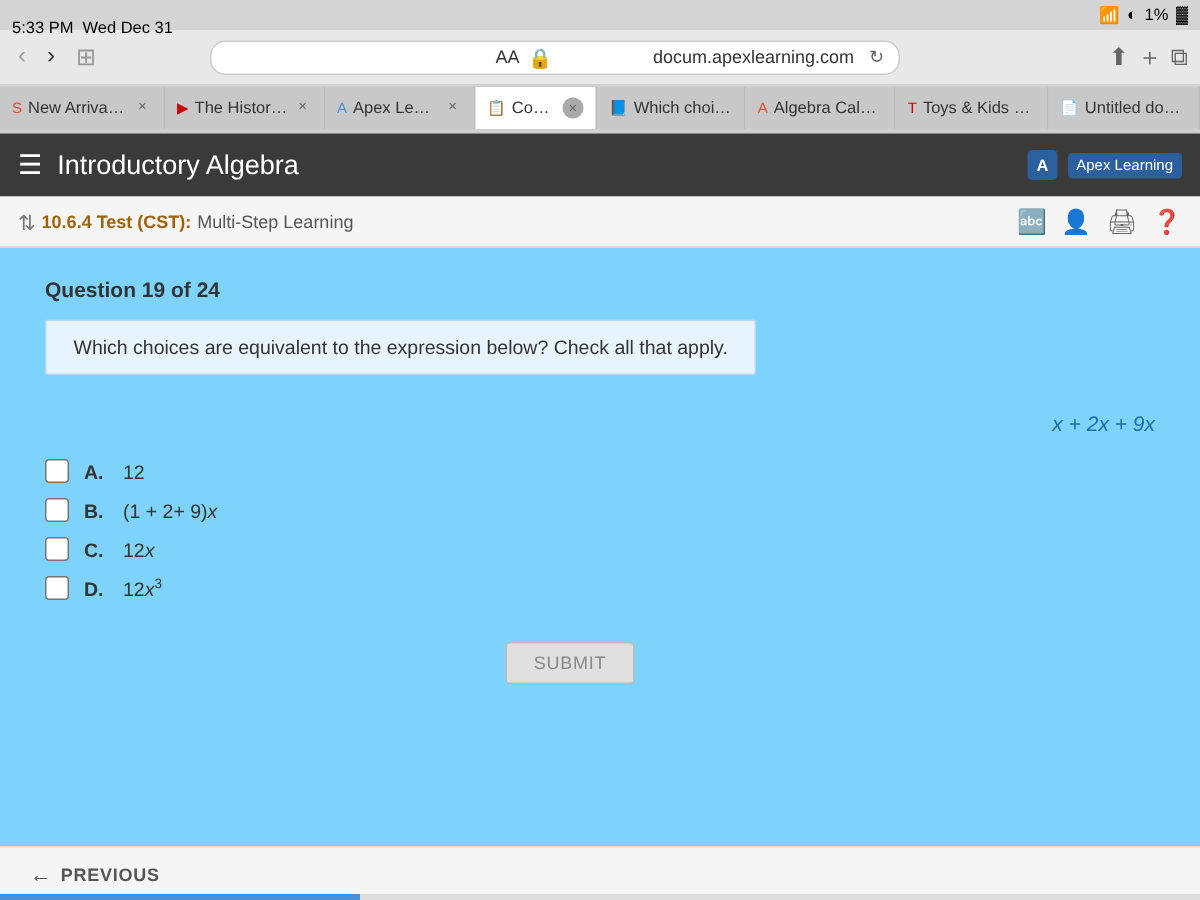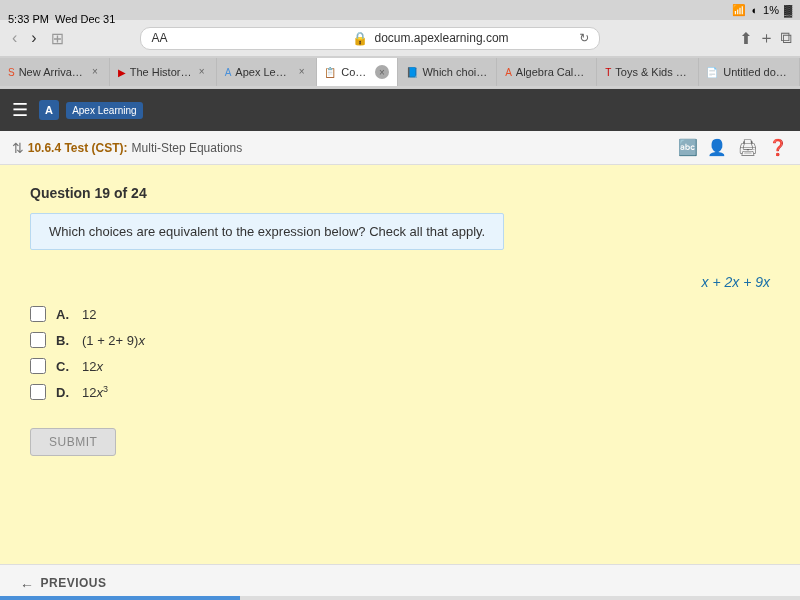--- a/index.html
+++ b/index.html
@@ -48,21 +48,21 @@
       display: flex;
       align-items: center;
       background: #fff;
       border: 1px solid #ccc;
       border-radius: 10px;
       padding: 3px 10px;
       gap: 6px;
       max-width: 460px;
       margin: 0 auto;
     }
-    .url-text { font-size: 12px; color: #333; flex: 1; text-align: left; }
+    .url-text { font-size: 12px; color: #333; flex: 1; text-align: right; }
     .reload-icon { font-size: 12px; color: #666; margin-left: 4px; }
     .nav-right-btns { display: flex; align-items: center; gap: 6px; margin-left: auto; }
     .nav-right-btns button { background: none; border: none; font-size: 16px; color: #666; cursor: pointer; }
 
     
     .tabs-bar {
       display: flex;
       align-items: center;
       height: 32px;
       background: #d0d0d0;
@@ -118,21 +118,21 @@
     }
     .breadcrumb-area { display: flex; align-items: center; gap: 4px; font-size: 12px; color: #555; }
     .breadcrumb-arrows { font-size: 14px; color: #777; }
     .breadcrumb-section { font-weight: 600; color: #a16207; }
     .breadcrumb-title { color: #555; }
     .sub-header-icons { display: flex; align-items: center; gap: 10px; }
     .sub-icon { font-size: 16px; color: #666; cursor: pointer; }
 
     
     .main-content {
-      background: #fef9c3;
+      background: #7dd3fc;
       padding: 20px 30px;
       min-height: 400px;
     }
     .question-header { font-size: 14px; font-weight: 600; color: #333; margin-bottom: 12px; }
     .question-prompt {
       background: #e8f4fd;
       border: 1px solid #b8d9f0;
       padding: 10px 18px;
       font-size: 13px;
       color: #333;
@@ -162,21 +162,21 @@
       border: 2px solid #666;
       background: #fff;
       cursor: pointer;
       flex-shrink: 0;
     }
     .choice-letter { font-weight: 700; font-size: 13px; color: #333; width: 16px; }
     .choice-text { font-size: 13px; color: #333; }
     sup { font-size: 9px; }
 
     
-    .submit-area { margin-top: 28px; display: flex; justify-content: flex-start; padding-right: 40px; }
+    .submit-area { margin-top: 28px; display: flex; justify-content: center; padding-right: 40px; }
     .submit-btn {
       background: #e0e0e0;
       border: 1px solid #bbb;
       color: #888;
       font-size: 12px;
       padding: 6px 18px;
       cursor: pointer;
       border-radius: 3px;
       letter-spacing: 0.5px;
       text-transform: uppercase;
@@ -293,34 +293,35 @@
     </div>
     <div class="tab">
       <span class="tab-favicon" style="color:#4a90d9;">📄</span>
       <span class="tab-label">Untitled docum...</span>
     </div>
   </div>
 </div>
 
 <div class="app-header">
   <span class="menu-icon">☰</span>
+  <span class="app-title">Introductory Algebra</span>
   <div class="apex-logo-area">
     <svg width="22" height="22" viewBox="0 0 22 22">
       <rect x="1" y="1" width="20" height="20" rx="3" fill="#2c5f9e"></rect>
       <text x="11" y="15" font-size="11" fill="white" text-anchor="middle" font-weight="bold">A</text>
     </svg>
     <span class="apex-logo">Apex Learning</span>
   </div>
 </div>
 
 <div class="sub-header">
   <div class="breadcrumb-area">
     <span class="breadcrumb-arrows">⇅</span>
     <span class="breadcrumb-section">10.6.4  Test (CST):</span>
-    <span class="breadcrumb-title">Multi-Step Equations</span>
+    <span class="breadcrumb-title">Multi-Step Learning</span>
   </div>
   <div class="sub-header-icons">
     <span class="sub-icon">🔤</span>
     <span class="sub-icon">👤</span>
     <span class="sub-icon">🖨</span>
     <span class="sub-icon">❓</span>
   </div>
 </div>
 
 <div class="main-content">

